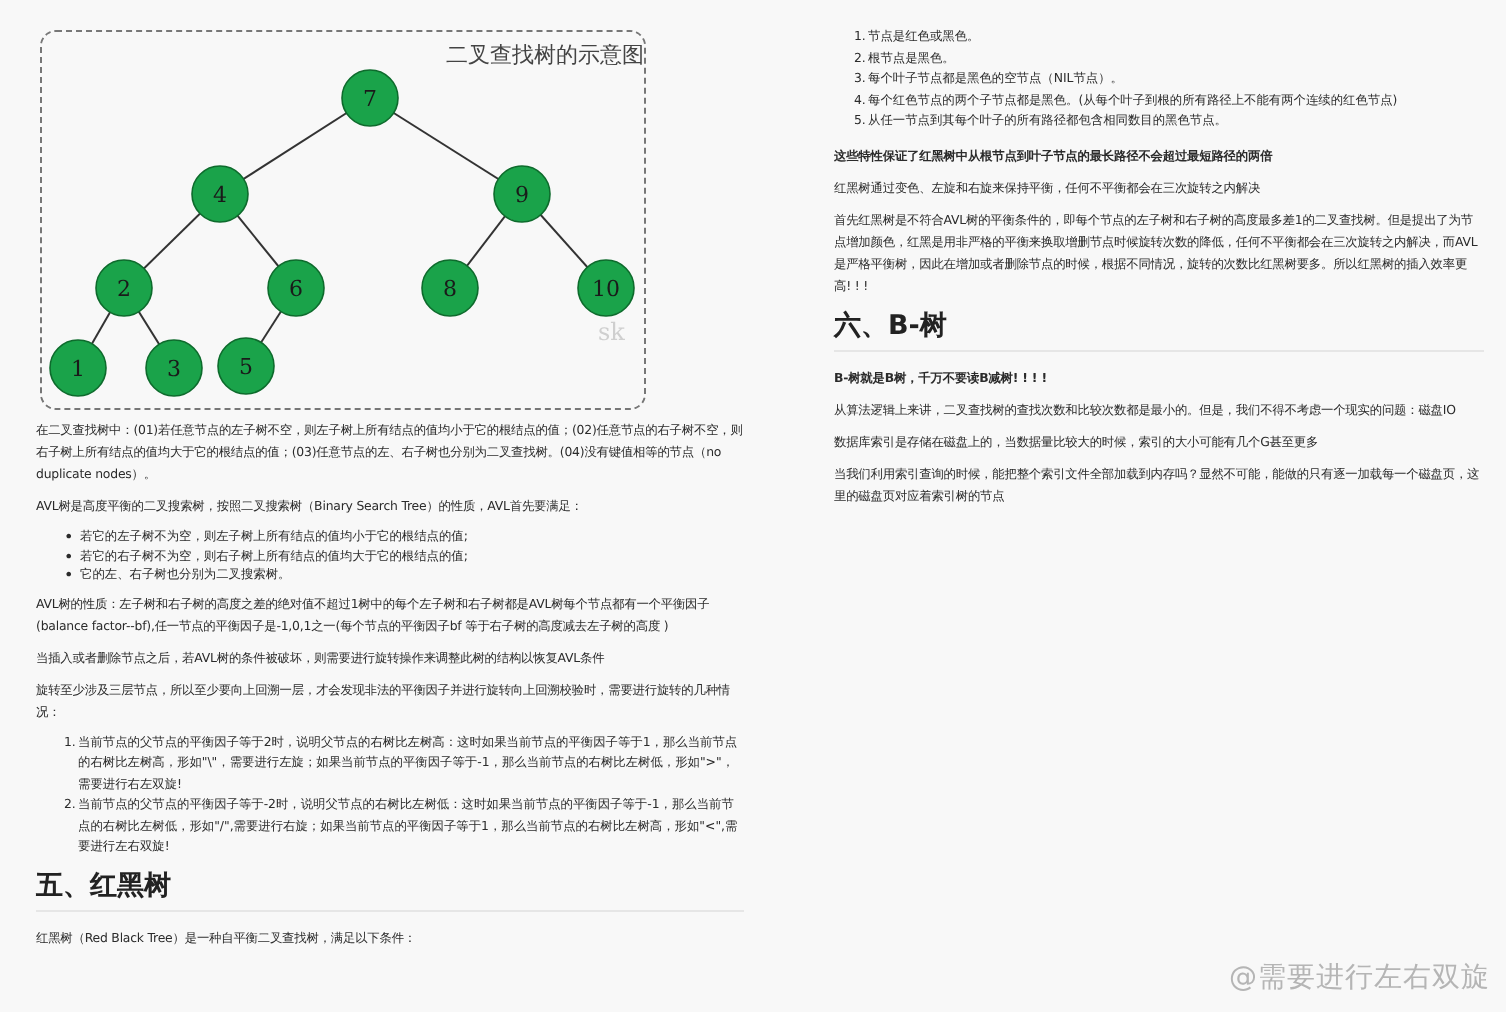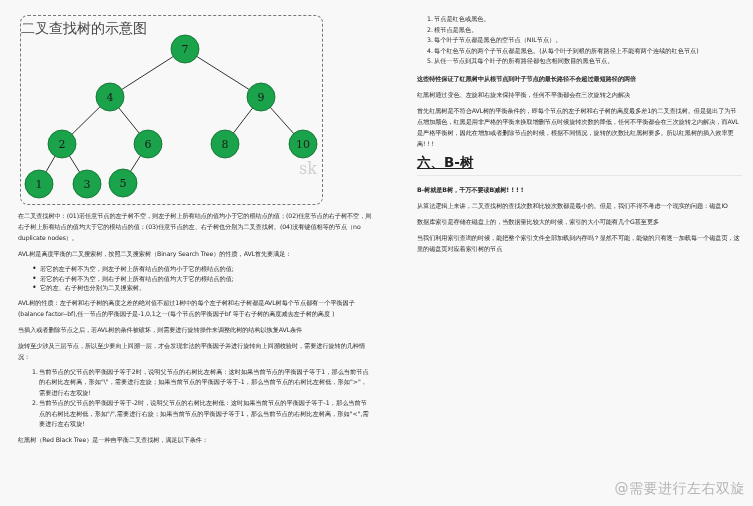--- a/index.html
+++ b/index.html
@@ -3,32 +3,32 @@
 <meta charset="utf-8">
 <style>
   * { margin: 0; padding: 0; box-sizing: border-box; }
   html, body { width: 753px; height: 506px; overflow: hidden; background: #f8f8f8; }
   body { font-family: "DejaVu Sans", sans-serif; color: #333; position: relative; }
   .col { position: absolute; top: 0; }
   .col-left { left: 18px; width: 354px; }
   .col-right { left: 417px; width: 325px; }
   .p { font-size: 6.2px; line-height: 11px; color: #2b2b2b; margin-bottom: 5px; letter-spacing: -0.1px; }
   .p.bold { font-weight: bold; }
-  h2 { font-size: 13.5px; font-weight: bold; color: #222; padding-bottom: 12px; border-bottom: 1px solid #e6e6e6; margin: 3px 0 8px 0; height: 22px; text-decoration: underline; }
+  h2 { font-size: 13.5px; font-weight: bold; color: #222; padding-bottom: 12px; border-bottom: 1px solid #e6e6e6; margin: 3px 0 8px 0; height: 22px; }
   ul, ol { font-size: 6.2px; line-height: 9.6px; color: #2b2b2b; margin-bottom: 4px; }
   ul { padding-left: 14px; list-style: none; }
   ul li { position: relative; padding-left: 8px; }
   ul li::before { content: "•"; position: absolute; left: 0; top: 0; font-size: 8px; line-height: 9.6px; }
   ol { padding-left: 14px; list-style: none; }
   ol li { position: relative; padding-left: 7px; line-height: 10.5px; }
   ol li .num { position: absolute; left: 0; top: 0; }
   .diagram { position: absolute; left: 20px; top: 15px; width: 303px; height: 190px; border: 1px dashed #777; border-radius: 8px; }
-  .diagram-title { position: absolute; left: 0; right: 0; top: 4px; text-align: left; font-size: 14px; color: #444; font-family: Liberation Serif, serif; }
+  .diagram-title { position: absolute; left: 0; right: 0; top: 4px; text-align: right; font-size: 11px; color: #444; font-family: Liberation Serif, serif; }
   .diagram svg { position: absolute; left: -21px; top: -16px; }
-  .watermark-sk { position: absolute; left: 278px; top: 143px; font-size: 16px; color: #cfcfcf; font-family: "DejaVu Serif", serif; }
+  .watermark-sk { position: absolute; left: 278px; top: 143px; font-size: 12px; color: #cfcfcf; font-family: "DejaVu Serif", serif; }
   .footer-watermark { position: absolute; right: 8px; bottom: 8px; font-size: 14px; color: #b5b5b5; letter-spacing: 0.5px; }
 </style>
 </head>
 <body>
 
 <div class="diagram">
   <div class="diagram-title">二叉查找树的示意图</div>
   <svg id="tree-svg" width="345" height="215" viewBox="0 0 345 215">
       <line x1="185" y1="49" x2="110" y2="97" stroke="#333" stroke-width="1"></line>
       <line x1="185" y1="49" x2="261" y2="97" stroke="#333" stroke-width="1"></line>
@@ -91,20 +91,21 @@
     <li>若它的右子树不为空，则右子树上所有结点的值均大于它的根结点的值;</li>
     <li>它的左、右子树也分别为二叉搜索树。</li>
   </ul>
   <p class="p">AVL树的性质：左子树和右子树的高度之差的绝对值不超过1树中的每个左子树和右子树都是AVL树每个节点都有一个平衡因子(balance factor--bf),任一节点的平衡因子是-1,0,1之一(每个节点的平衡因子bf 等于右子树的高度减去左子树的高度 )</p>
   <p class="p">当插入或者删除节点之后，若AVL树的条件被破坏，则需要进行旋转操作来调整此树的结构以恢复AVL条件</p>
   <p class="p">旋转至少涉及三层节点，所以至少要向上回溯一层，才会发现非法的平衡因子并进行旋转向上回溯校验时，需要进行旋转的几种情况：</p>
   <ol>
     <li><span class="num">1.</span><span>当前节点的父节点的平衡因子等于2时，说明父节点的右树比左树高：这时如果当前节点的平衡因子等于1，那么当前节点的右树比左树高，形如"\"，需要进行左旋；如果当前节点的平衡因子等于-1，那么当前节点的右树比左树低，形如"&gt;"，需要进行右左双旋!</span></li>
     <li><span class="num">2.</span><span>当前节点的父节点的平衡因子等于-2时，说明父节点的右树比左树低：这时如果当前节点的平衡因子等于-1，那么当前节点的右树比左树低，形如"/",需要进行右旋；如果当前节点的平衡因子等于1，那么当前节点的右树比左树高，形如"&lt;",需要进行左右双旋!</span></li>
   </ol>
+  <h2>五、红黑树</h2>
   <p class="p">红黑树（Red Black Tree）是一种自平衡二叉查找树，满足以下条件：</p>
 </div>
 
 <div class="col col-right" style="top:14px;">
   <ol style="padding-left:10px; margin-bottom:6px;">
     <li><span class="num">1.</span><span>节点是红色或黑色。</span></li>
     <li><span class="num">2.</span><span>根节点是黑色。</span></li>
     <li><span class="num">3.</span><span>每个叶子节点都是黑色的空节点（NIL节点）。</span></li>
     <li><span class="num">4.</span><span>每个红色节点的两个子节点都是黑色。(从每个叶子到根的所有路径上不能有两个连续的红色节点)</span></li>
     <li><span class="num">5.</span><span>从任一节点到其每个叶子的所有路径都包含相同数目的黑色节点。</span></li>

